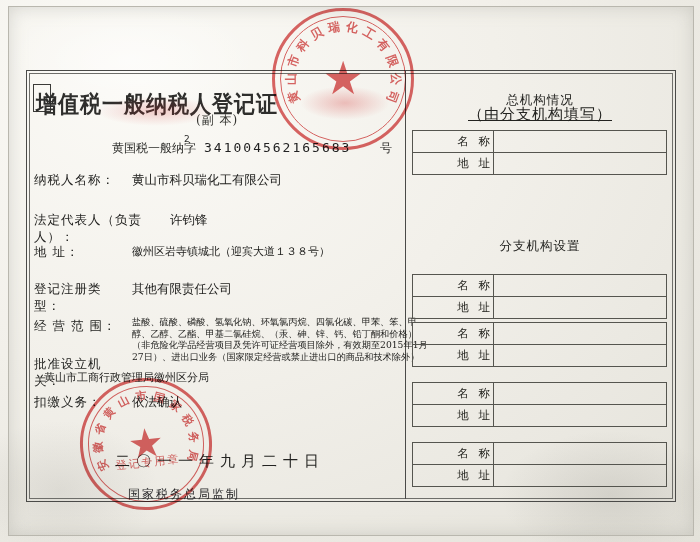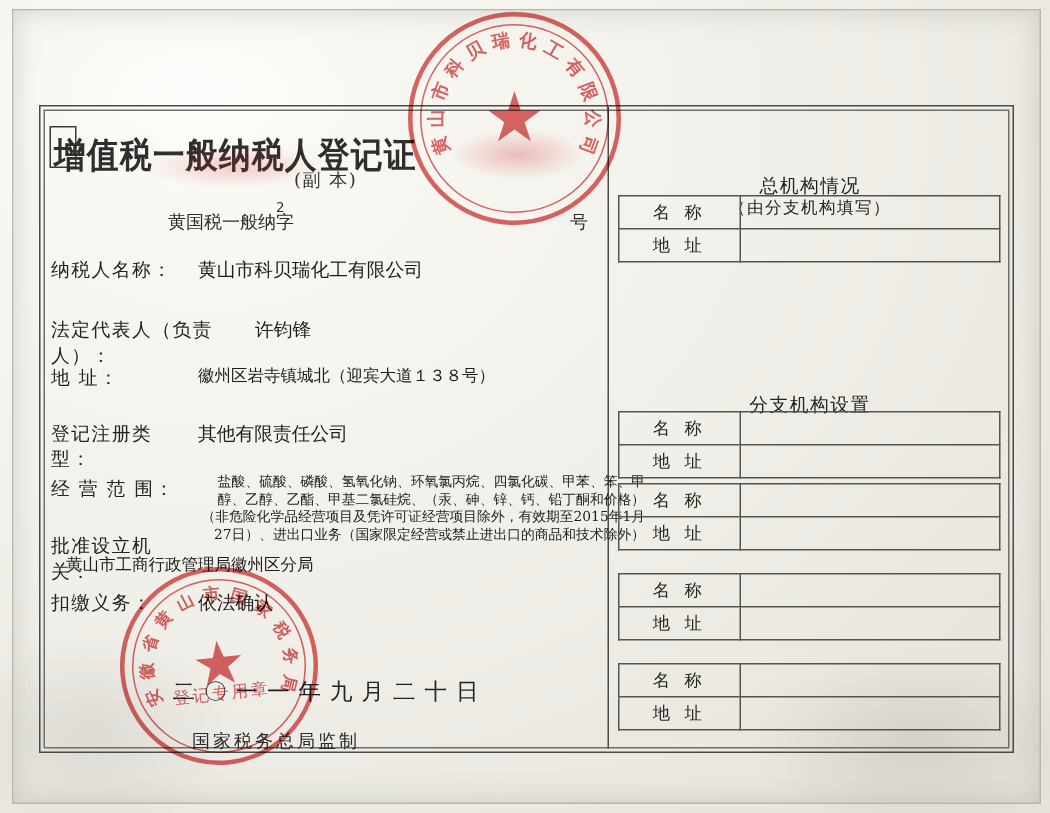--- a/index.html
+++ b/index.html
@@ -92,46 +92,44 @@
     color:#1b1b19;
   }
   .v-small{font-size:11px;line-height:14px;}
 
   
   .scope{
     position:absolute;left:98px;top:-2px;width:298px;
     font-size:9.2px;line-height:11.5px;color:#1c1c1a;
     font-family:"DejaVu Serif","Liberation Serif",serif;
     letter-spacing:0px;
-    text-align:right;
   }
 
   
   .rt{
     position:absolute;
     border-collapse:collapse;
     font-size:11.5px;color:#24241f;
   }
   .rt td{
     border:1px solid #55554f;
     height:21px;
     text-align:center;
     vertical-align:middle;
     letter-spacing:3px;
     padding:0;
   }
-  .rt td.lab{width:80px;background:transparent;}
+  .rt td.lab{width:80px;background:transparent;text-align:right;}
   .rt td.val{width:172px;}
   .hdr{
     position:absolute;width:256px;text-align:center;
     font-size:12.5px;color:#232320;line-height:15px;
     letter-spacing:1px;
-    margin-top:24px;
-  }
-  .hdr .l2{font-size:11px;}
+  }
+  .hdr .l2{font-size:15px;text-decoration:underline;}
 
   
   .bottom-date{
     position:absolute;left:115px;top:452px;
     font-size:15px;letter-spacing:6px;color:#232321;
     font-family:"DejaVu Serif","Liberation Serif",serif;
   }
   .bottom-foot{
     position:absolute;left:128px;top:486px;
     font-size:12px;letter-spacing:2px;color:#28282a;
@@ -214,20 +212,21 @@
 
   <div class="title-box"></div>
   <div class="title-wrap">
     <div class="title">增值税一般纳税人登记证</div>
   </div>
   <div class="subtitle">(副  本)</div>
 
   <div class="numline">
     <span class="lbl">黄国税一般纳字</span>
     <span class="small2">2</span>
+    <span class="num">341004562165683</span>
     <span class="hao">号</span>
   </div>
 
   <div class="row" style="top:172px">
     <span class="k">纳税人名称：</span>
     <span class="v hand">黄山市科贝瑞化工有限公司</span>
   </div>
 
   <div class="row" style="top:212px">
     <span class="k" style="width:130px">法定代表人（负责人）：</span>

